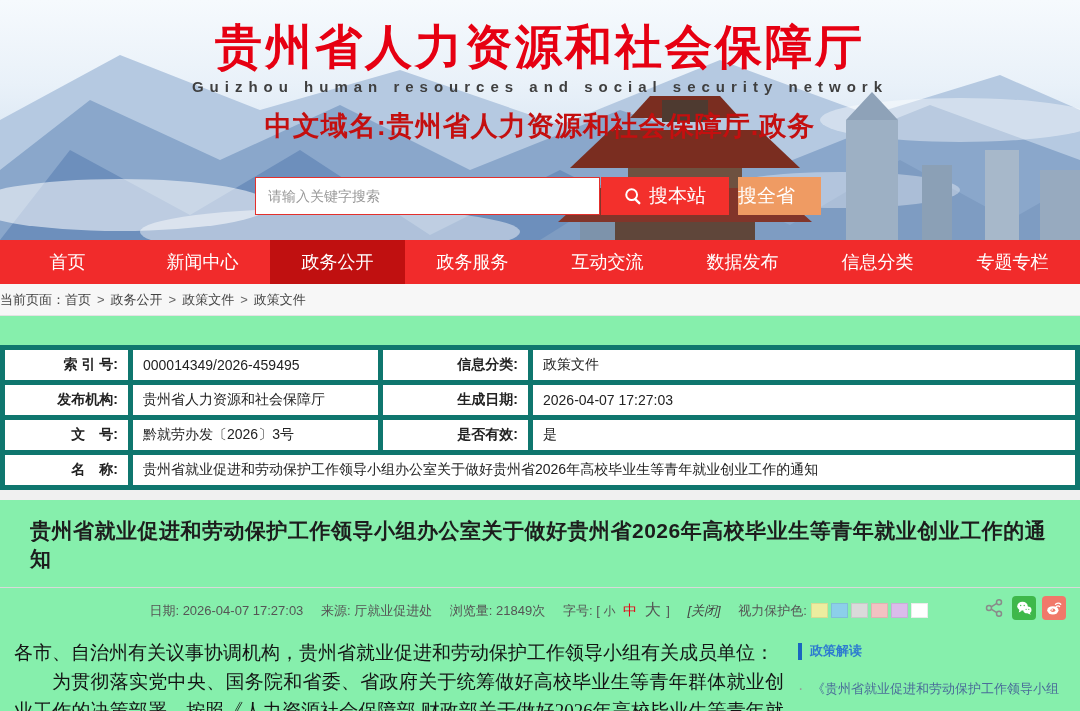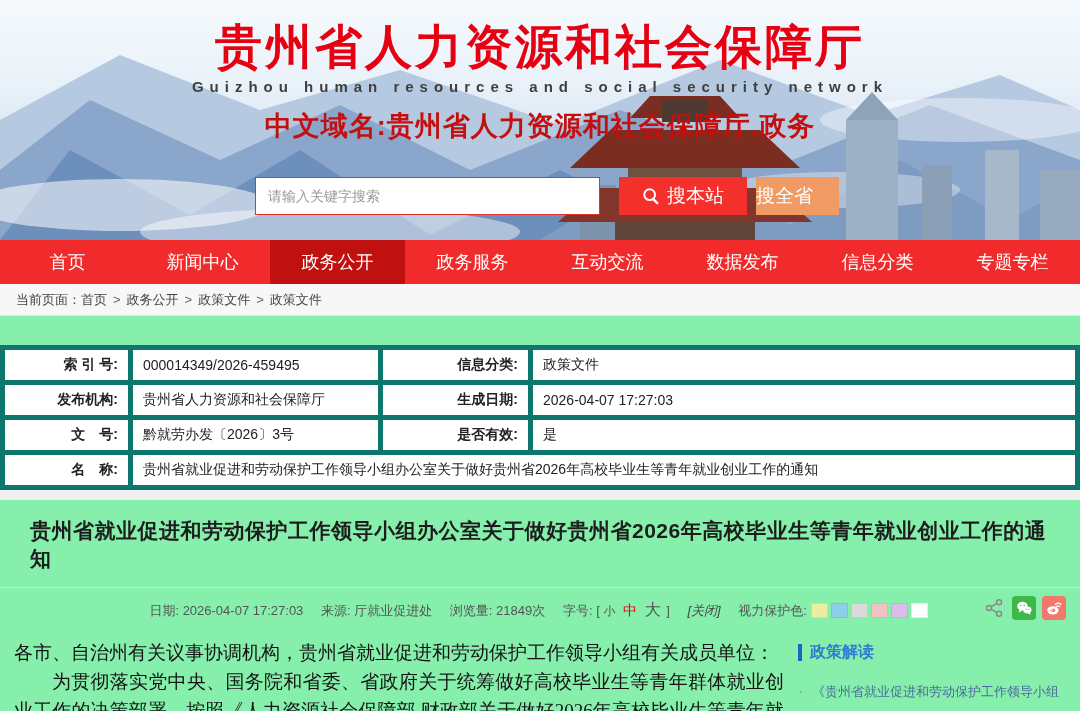--- a/index.html
+++ b/index.html
@@ -16,34 +16,34 @@
                   font-family:"Liberation Sans","DejaVu Sans",sans-serif; }
   .banner-sub { position:absolute; top:78px; left:0; width:100%; text-align:center;
                 font-size:15px; color:#3f3f3f; letter-spacing:6px; font-weight:bold; }
   .banner-domain { position:absolute; top:108px; left:0; width:100%; text-align:center;
                    font-size:27px; font-weight:bold; color:#c40f0f; letter-spacing:1px; }
 
   .search-wrap { position:absolute; top:177px; left:255px; height:38px; display:flex; align-items:stretch; }
   .search-input { width:345px; height:38px; border:1px solid #e3302c; background:#fff;
                   padding:0 12px; font-size:14px; color:#333; outline:none; }
   .search-input::placeholder { color:#999; }
-  .btn-site { width:128px; margin-left:19px; background:#f3302c; color:#fff; border:none;
+  .btn-site { width:128px; margin-left:1px; background:#f3302c; color:#fff; border:none;
               font-size:19px; display:flex; align-items:center; justify-content:center; gap:7px; cursor:pointer; }
   .btn-province { width:83px; margin-left:9px; background:#ef9b63; color:#fff; border:none;
                   font-size:19px; display:flex; align-items:center; justify-content:flex-start; cursor:pointer; }
 
   
   .nav { display:flex; width:1080px; height:44px; background:#f12b2b; }
   .nav-item { flex:1 1 0; display:flex; align-items:center; justify-content:center;
               color:#fff; font-size:18px; cursor:pointer; }
   .nav-item.active { background:#c01010; }
 
   
   .crumbbar { width:1080px; height:32px; background:#f7f7f7; border-bottom:1px solid #e3e3e3;
-              display:flex; align-items:center; padding-left:16px; font-size:13px; color:#444; }
+              display:flex; align-items:center; padding-left:0; font-size:13px; color:#444; }
   .crumbbar .sep { margin:0 6px; color:#666; }
   .crumb-link { color:#444; cursor:pointer; text-decoration:none; }
 
   
   table.info { width:1080px; margin-top:29px; border-collapse:collapse; table-layout:fixed; }
   table.info td { border:5px solid #0f766e; height:35px; font-size:14px; color:#222;
                   padding:0 10px; background:#fff; }
   td.lbl { font-weight:bold; text-align:right; white-space:pre; }
   col.c1 { width:128px; } col.c2 { width:250px; } col.c3 { width:150px; }
 
@@ -72,21 +72,21 @@
   .share-ic.plain { background:transparent; }
   .share-ic.wechat { background:#3eb84a; }
   .share-ic.weibo { background:#f1786a; }
 
   
   .content { display:flex; width:1080px; padding:10px 0 0 14px; }
   .main-col { width:770px; font-family:"Liberation Serif","DejaVu Serif",serif;
               font-size:19px; color:#141414; line-height:29px; text-align:justify; }
   .main-col p.indent { text-indent:2em; }
   .side-col { width:282px; margin-left:14px; padding-right:16px; }
-  .side-head { display:flex; align-items:center; font-size:16px; color:#2e7bd0; font-weight:bold;
+  .side-head { display:flex; align-items:center; font-size:13px; color:#2e7bd0; font-weight:bold;
                margin-top:4px; }
   .side-head .bar { width:4px; height:17px; background:#1a66c0; margin-right:8px; }
   .side-link { position:relative; margin-top:14px; padding-left:14px; font-size:13px;
                color:#4a6d99; line-height:30px; cursor:pointer; }
   .side-link::before { content:"·"; position:absolute; left:0; top:0; color:#999; font-size:16px; }
 </style>
 </head>
 <body>
 
 <div class="page">

